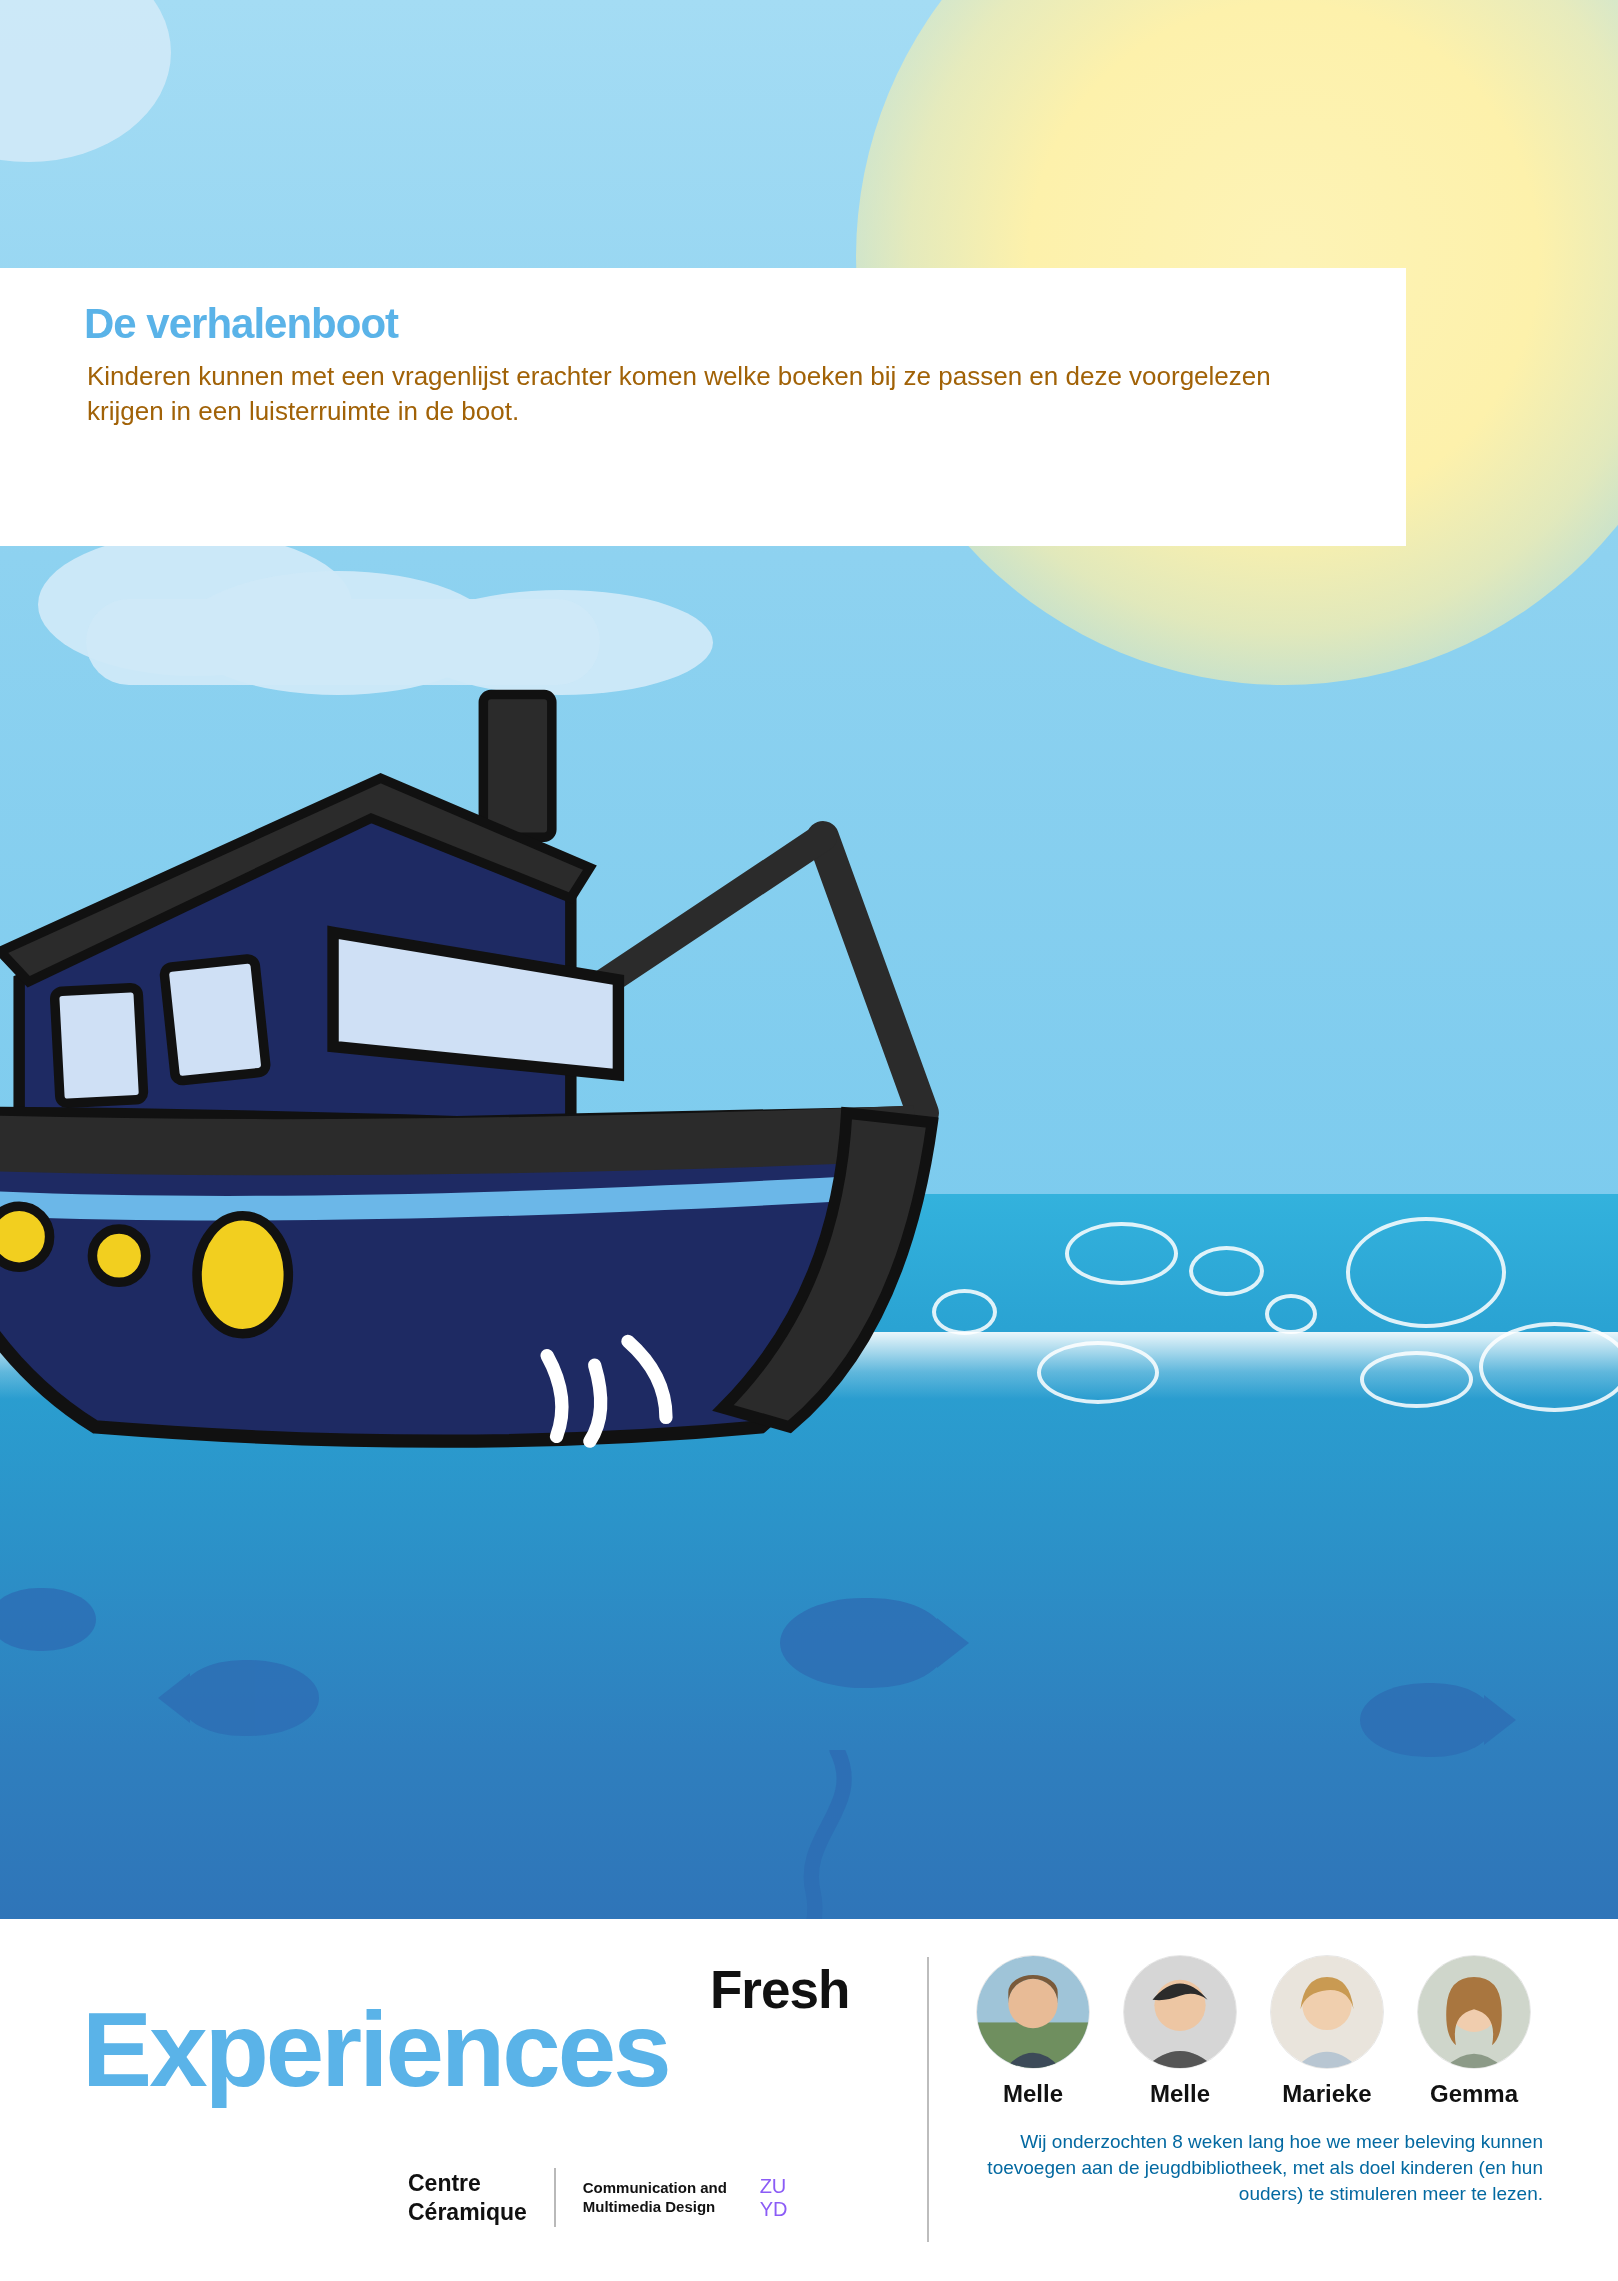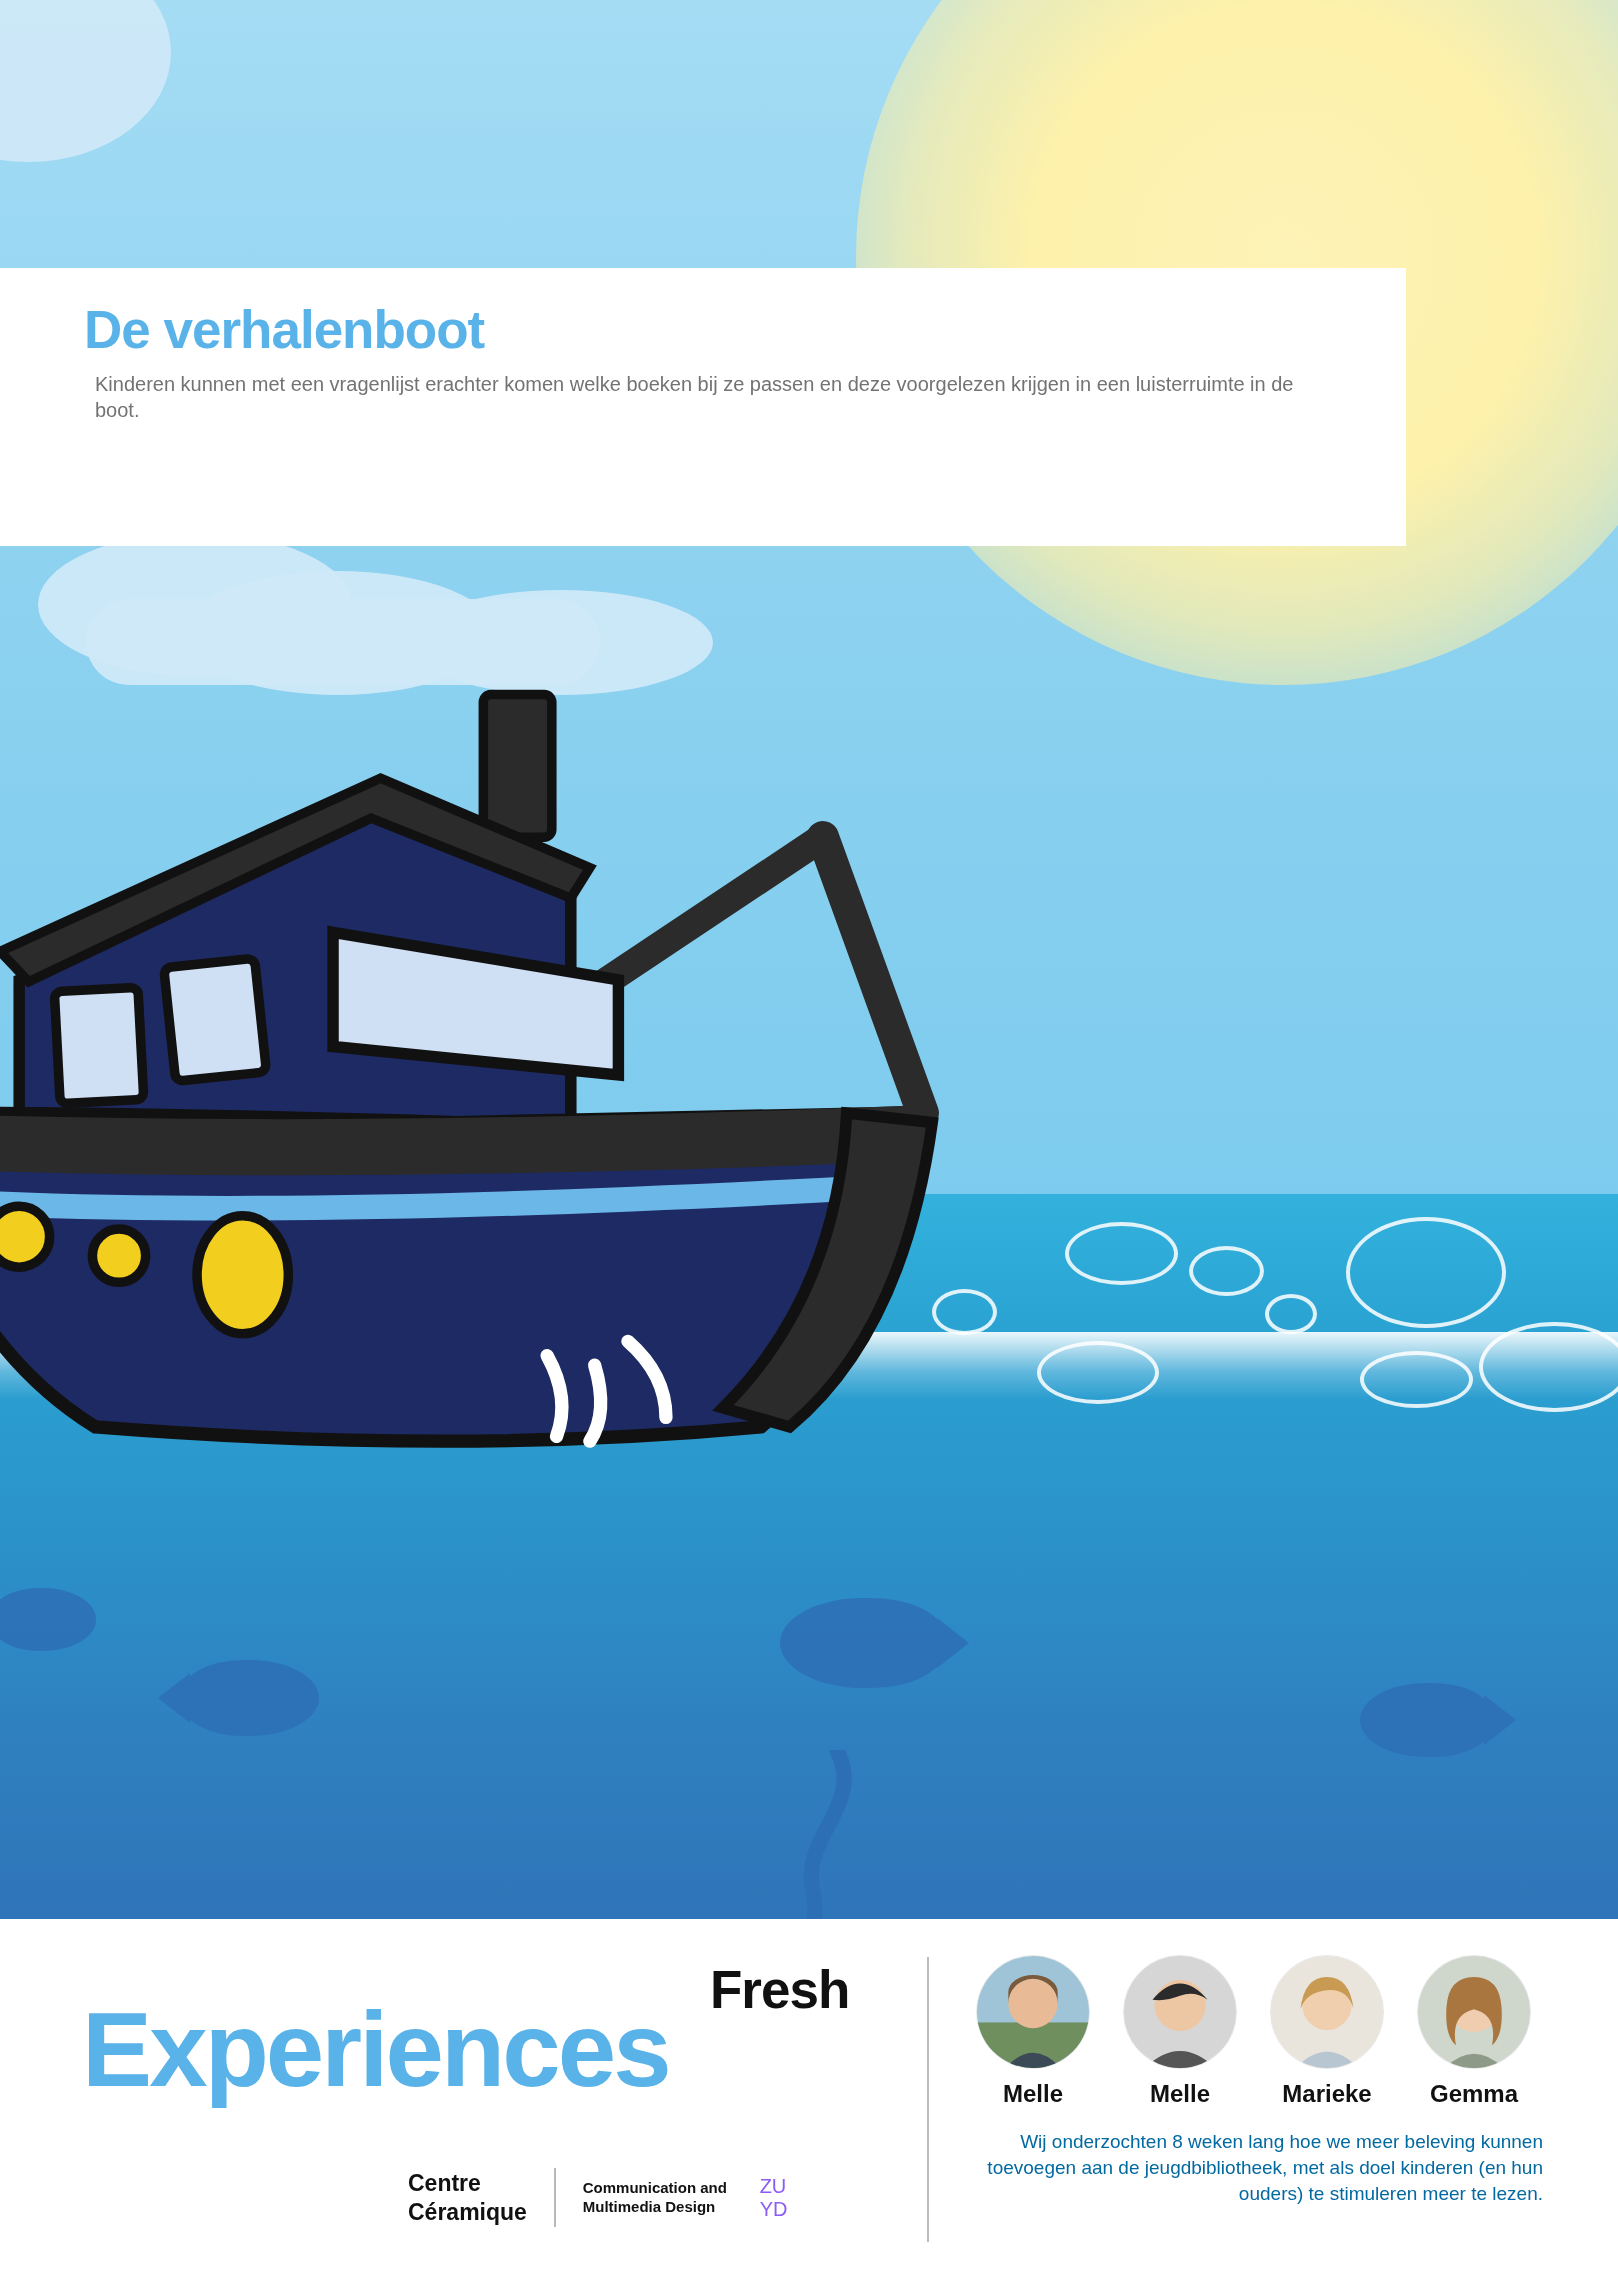--- a/index.html
+++ b/index.html
@@ -102,31 +102,31 @@
     height: 278px;
     background: #ffffff;
     padding: 0;
     box-sizing: border-box;
   }
   .title-card .inner {
     padding: 34px 57px 0 84px;
   }
   .poster-title {
     color: #5ab3e8;
-    font-size: 53px;
+    font-size: 42px;
     font-weight: bold;
     letter-spacing: -1px;
     margin: 0 0 13.3px 0;
     line-height: 1.05;
   }
   .poster-subtitle {
-    color: #737373;
-    font-size: 20px;
+    color: #a16207;
+    font-size: 26px;
     line-height: 1.32;
-    margin: 11px;
+    margin: 3px;
     max-width: 1236px;
   }
 
   
   .boat-wrap {
     position: absolute;
     left: -38px;
     top: 666px;
     width: 1075px;
     height: 818px;

